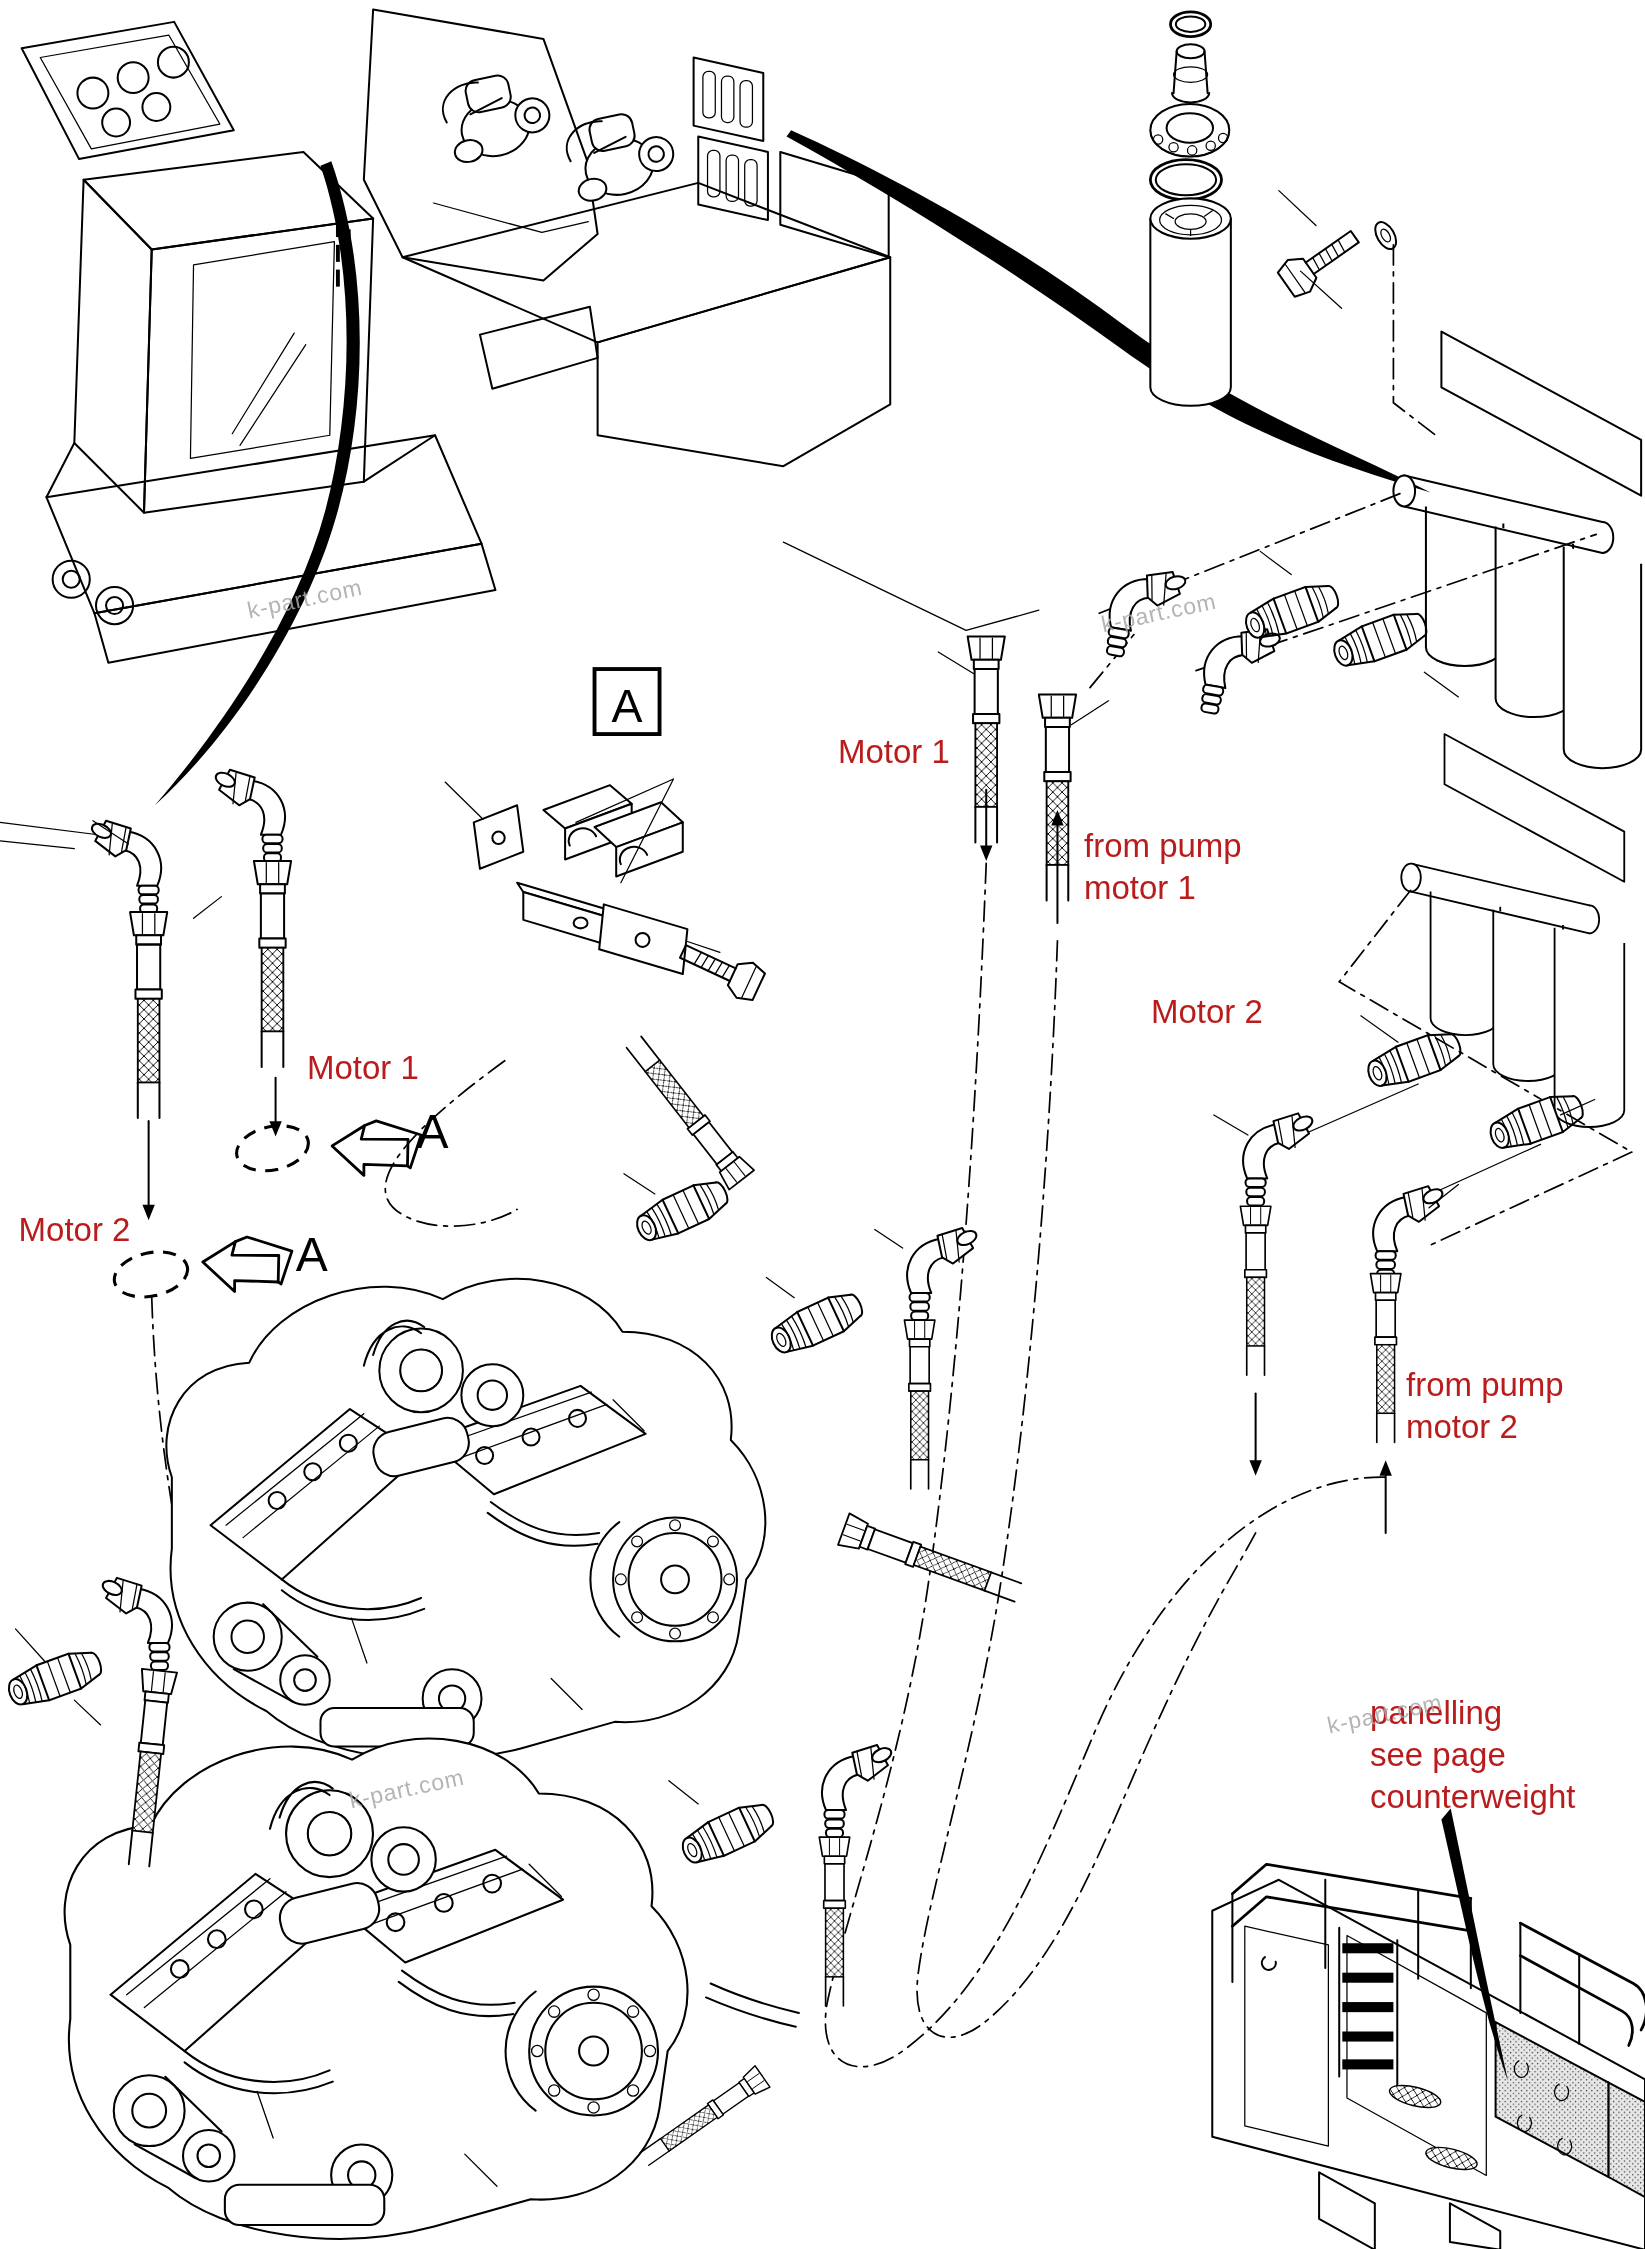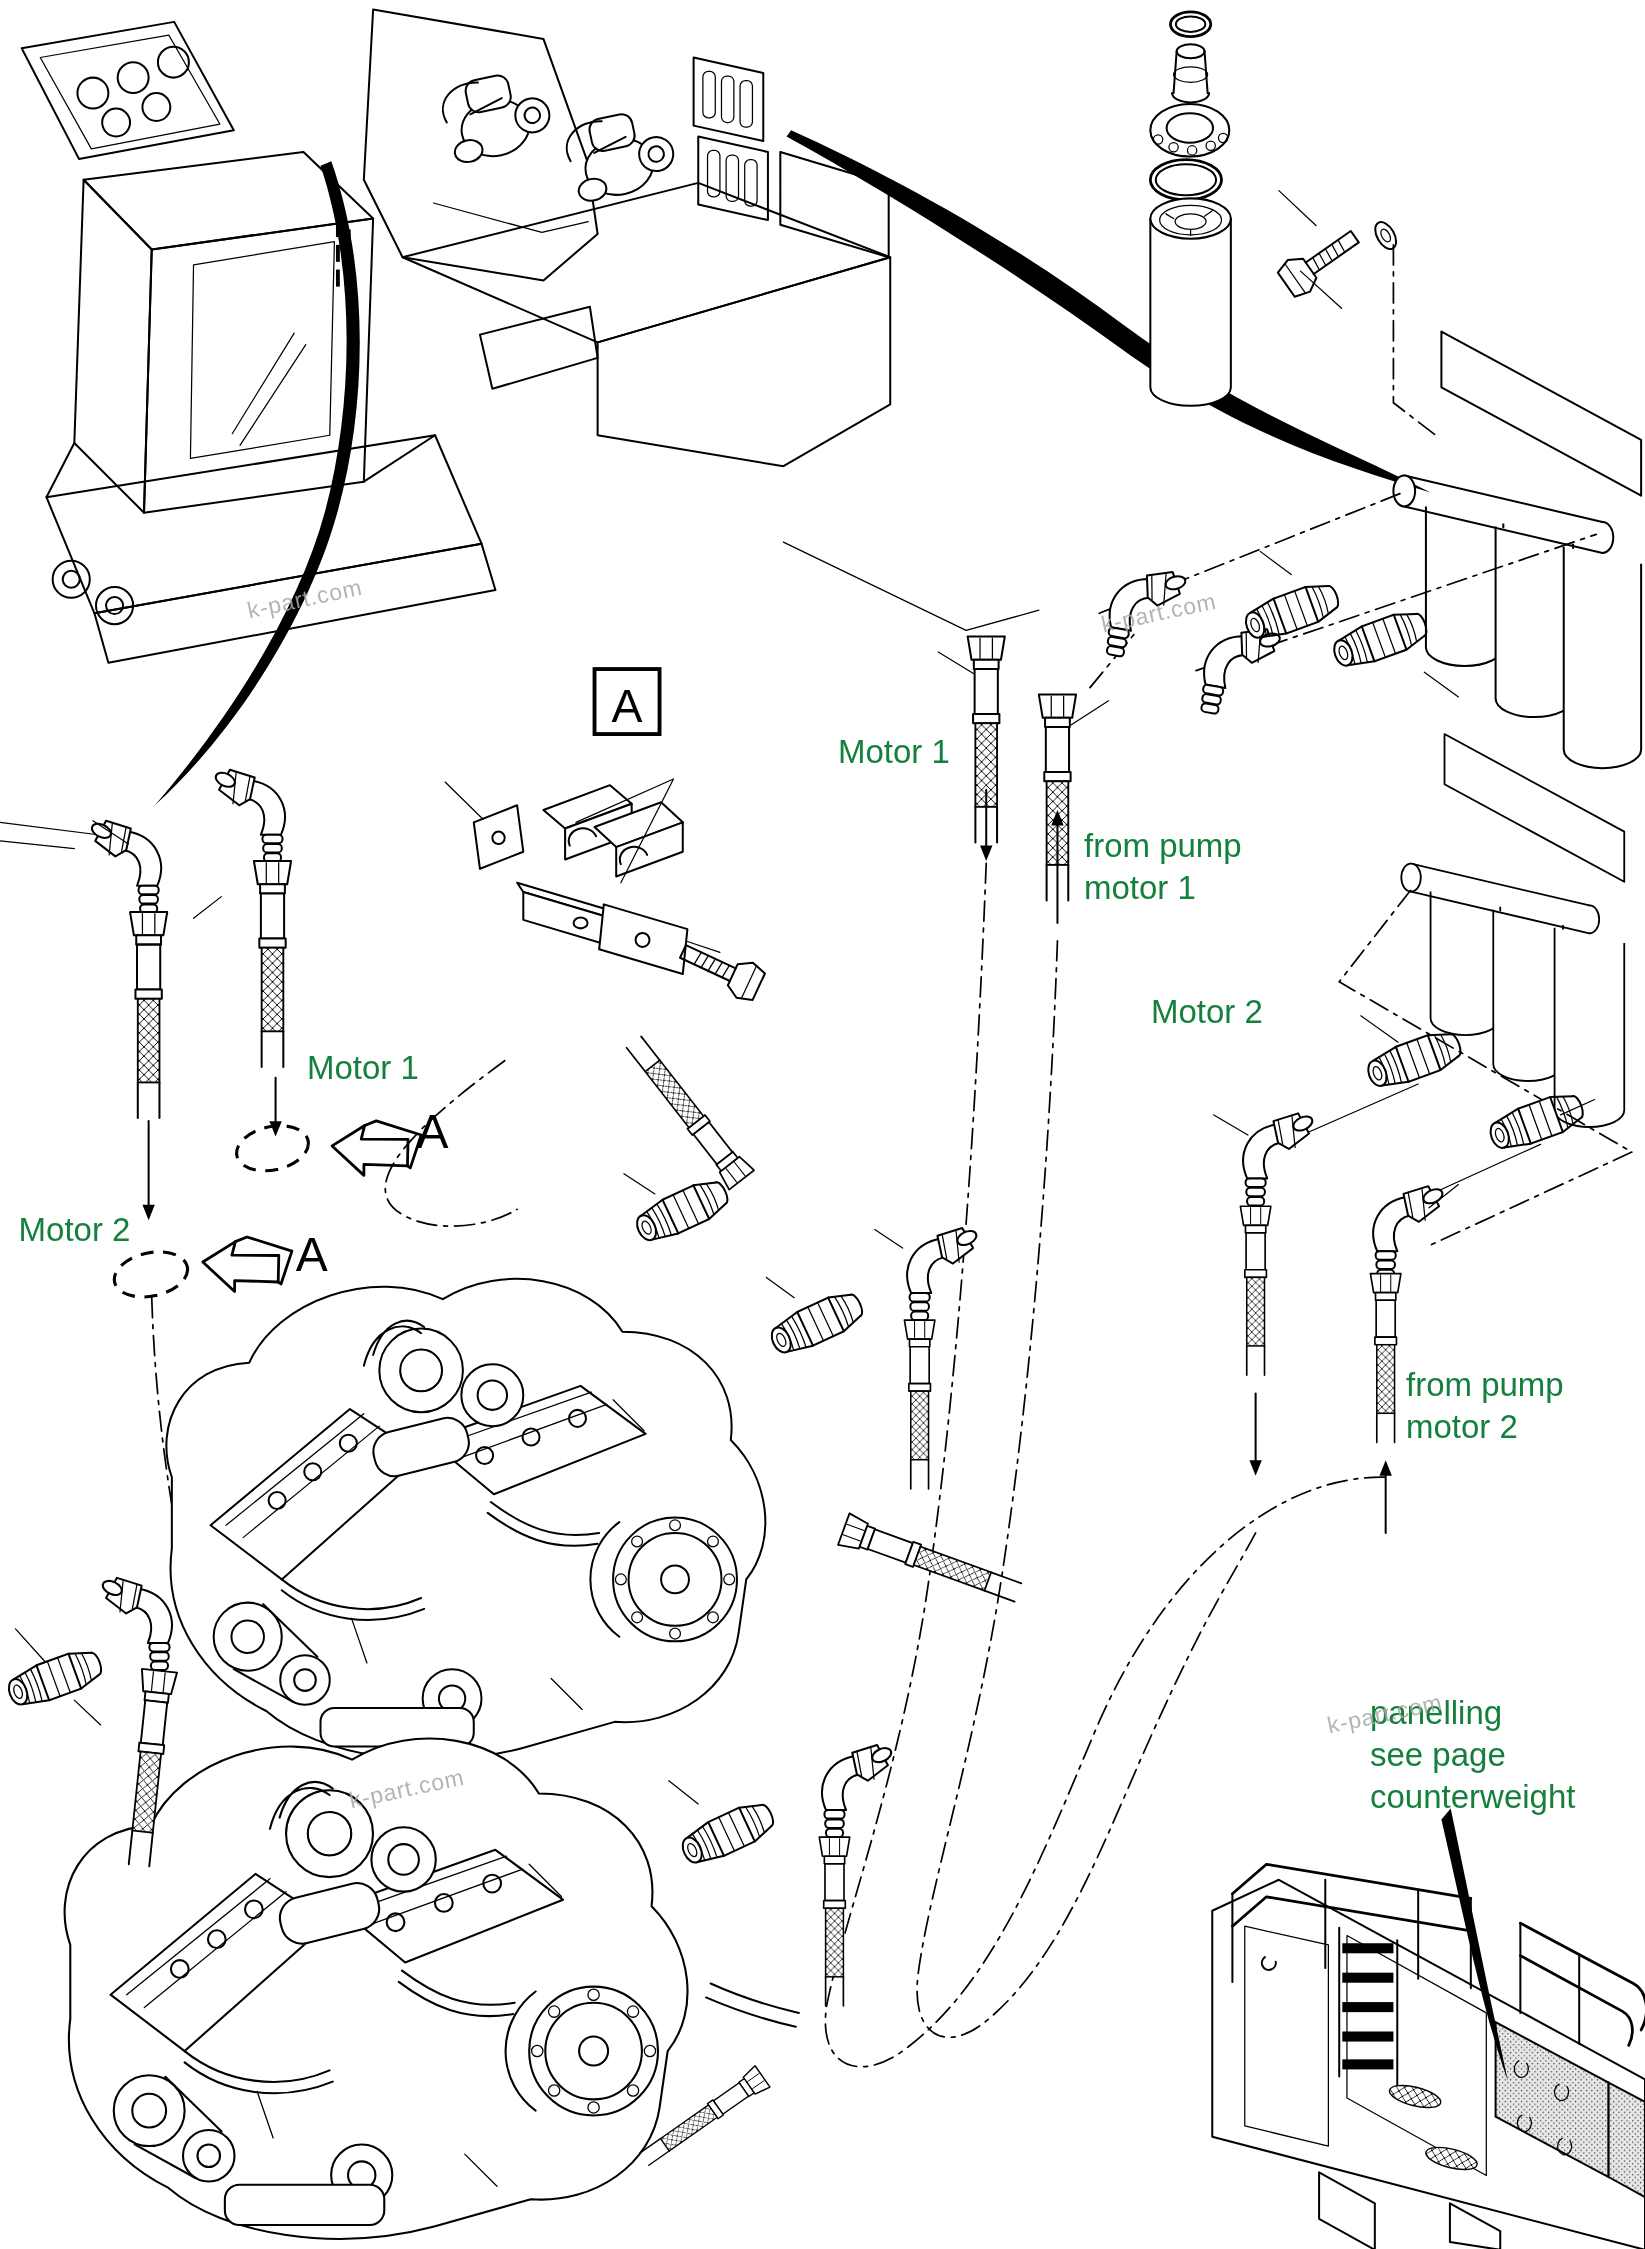--- a/index.html
+++ b/index.html
@@ -6,21 +6,21 @@
   #page{position:relative;width:1645px;height:2250px;background:#fff;overflow:hidden;
         font-family:"Liberation Sans",sans-serif}
   #art{position:absolute;left:0;top:0}
   .ln{stroke:#000;fill:none;stroke-width:2.6;stroke-linecap:round;stroke-linejoin:round}
   .lnf{stroke:#000;fill:#fff;stroke-width:2.6;stroke-linejoin:round}
   .thin{stroke-width:1.6}
   .thick{stroke-width:3.6}
   .dd{stroke:#000;fill:none;stroke-width:2.2;stroke-dasharray:26 9 5 9;stroke-linecap:round}
   .dashEll{stroke:#000;fill:none;stroke-width:4;stroke-dasharray:17 12}
   .blk{fill:#000;stroke:none}
-  .lbl{position:absolute;font:400 33px/1.28 "Liberation Sans",sans-serif;color:#15803d;white-space:nowrap}
+  .lbl{position:absolute;font:400 33px/1.28 "Liberation Sans",sans-serif;color:#b91c1c;white-space:nowrap}
   .wm{position:absolute;font:400 23px "Liberation Sans",sans-serif;color:#a8a8a8;
       transform:rotate(-12deg);transform-origin:left top;letter-spacing:0.8px;opacity:.85}
   svg text{font-family:"Liberation Sans",sans-serif;fill:#000}
 </style>
 </head>
 <body>
 
 <div id="page">
 
 <svg id="art" width="1645" height="2250" viewBox="0 0 2125 2906">

